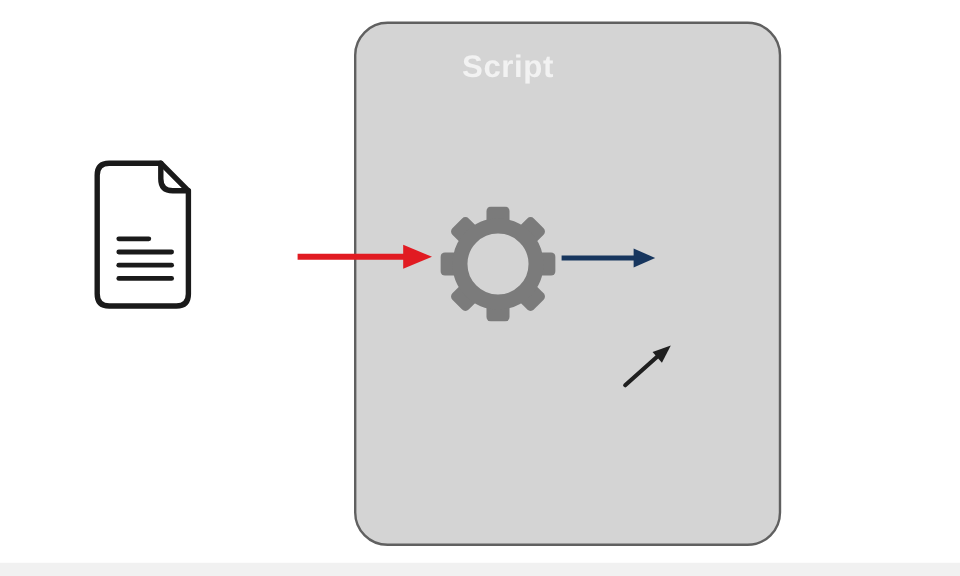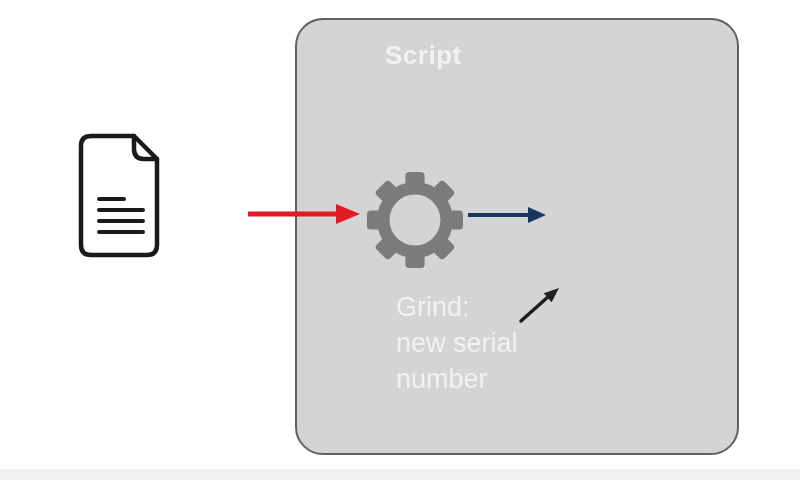--- a/index.html
+++ b/index.html
@@ -28,21 +28,21 @@
     position: absolute;
     left: 246px; top: 202px;
     width: 118px; height: 24px;
     z-index: 3;
   }
 
   
   .script-box {
     position: absolute;
     left: 295px; top: 18px;
-    width: 444px; height: 437px;
+    width: 356px; height: 437px;
     background: #d4d4d4;
     border: 2px solid #606060;
     border-radius: 28px;
     z-index: 1;
   }
   .script-label {
     position: absolute;
     left: 88px; top: 20px;
     font-size: 26px;
     font-weight: 600;
@@ -163,23 +163,20 @@
     </g>
     <circle cx="50" cy="50" r="33" fill="none" stroke-width="13" stroke="#7b7b7b"></circle>
   </svg>
 
   <svg class="blue-arrow" viewBox="0 0 84 22">
     <line x1="2" y1="11" x2="64" y2="11" stroke-width="4" stroke="#17365e"></line>
     <polygon points="62,3 80,11 62,19" fill="#17365e"></polygon>
   </svg>
 
 
-  <div class="caption">Grind:
-new serial
-number</div>
 
   <svg class="annotation-arrow" viewBox="0 0 56 48">
     <line x1="8" y1="40" x2="36" y2="15" stroke-width="3.5" stroke-linecap="round" stroke="#1f1f1f"></line>
     <polygon points="46,7 38.6,21.3 30.8,12.3" fill="#1f1f1f"></polygon>
   </svg>
 
   <div class="bottom-band"></div>
 
 </div>
 

